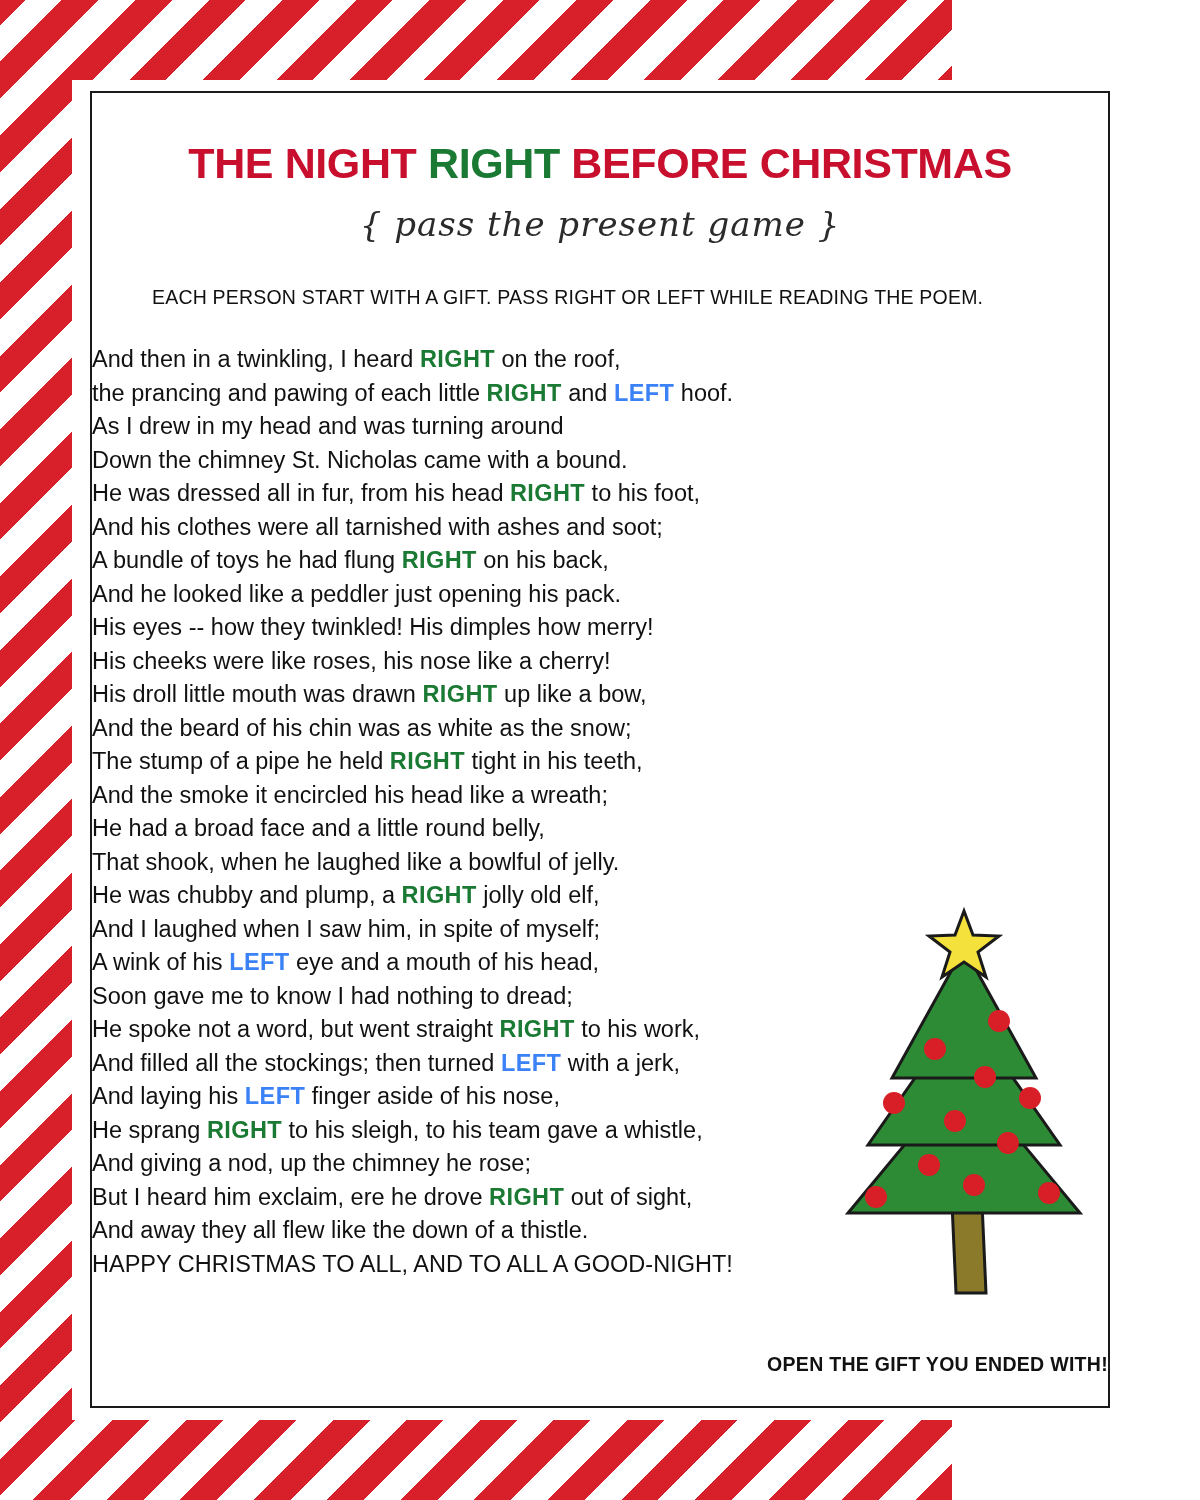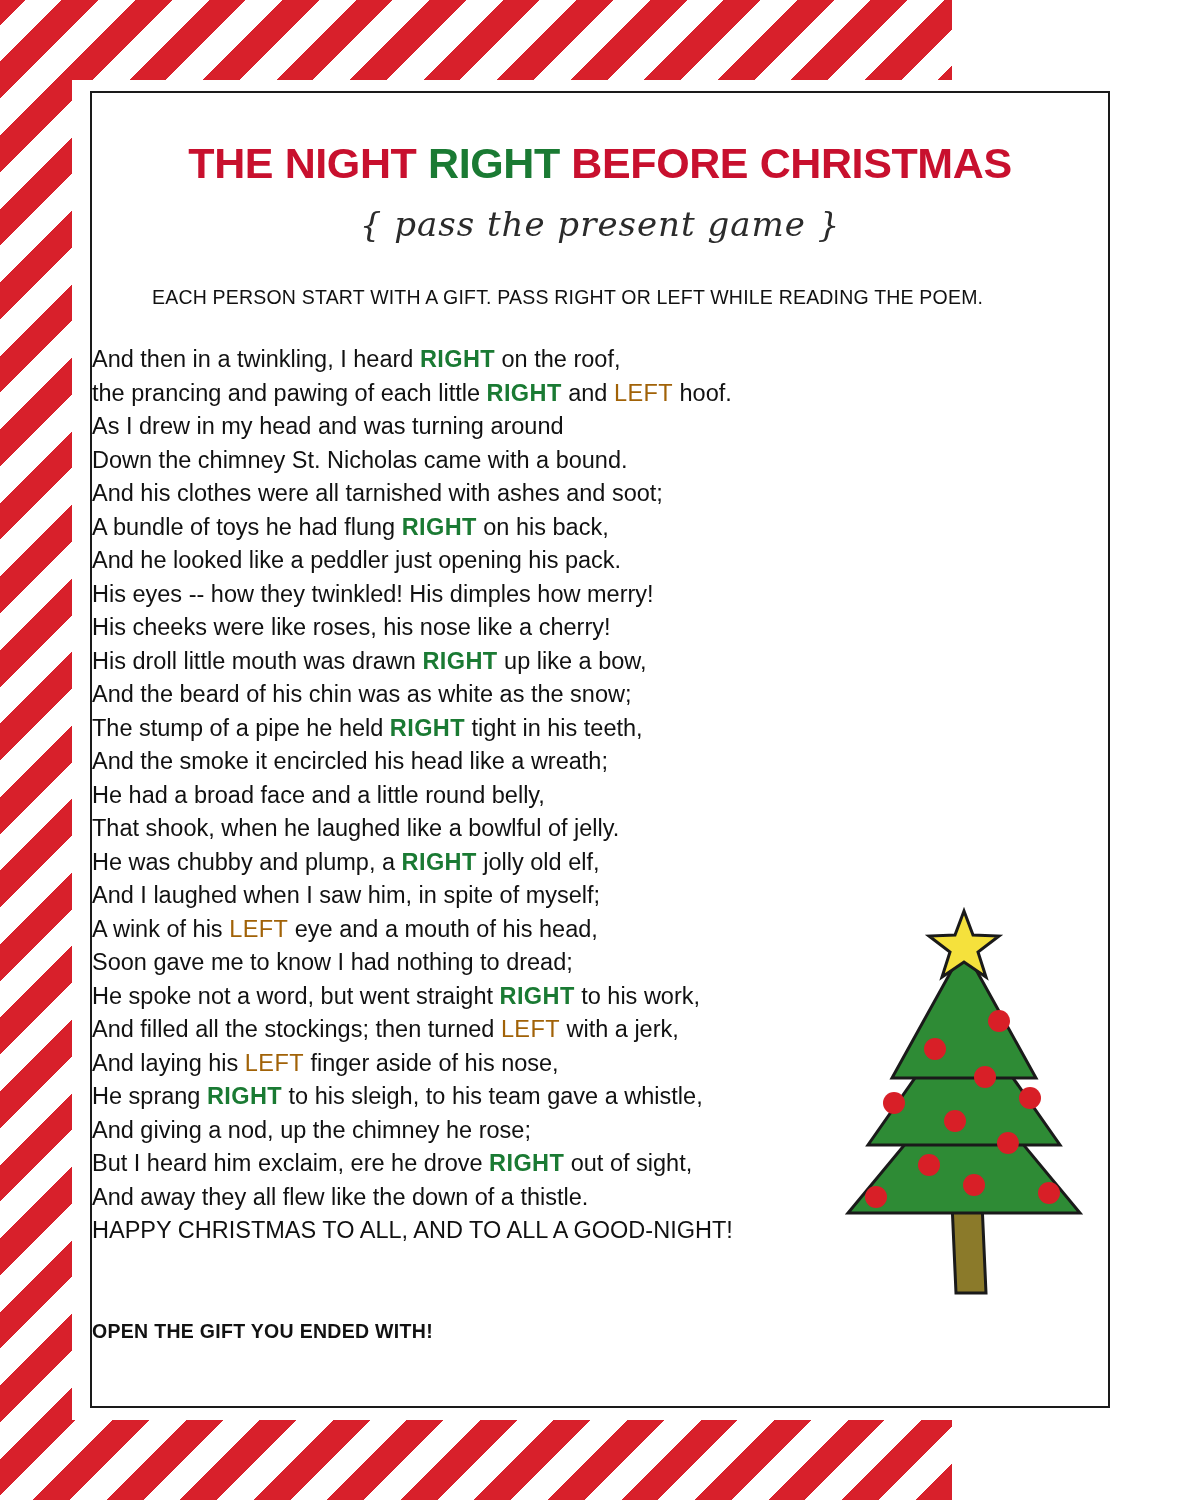--- a/index.html
+++ b/index.html
@@ -86,27 +86,27 @@
     line-height: 33.5px;
     color: #111111;
     white-space: pre-wrap;
   }
   .poem-line b.r {
     color: #1a7a33;
     font-weight: bold;
     letter-spacing: 0.4px;
   }
   .poem-line b.l {
-    color: #a16207;
-    font-weight: normal;
+    color: #3b82f6;
+    font-weight: bold;
     letter-spacing: 0.4px;
   }
   .footer-note {
     margin-top: 72px;
-    text-align: left;
+    text-align: right;
     font-size: 19.5px;
     font-weight: 600;
     letter-spacing: 0.3px;
     color: #111111;
   }
   .tree {
     position: absolute;
     right: 14px;
     top: 560px;
     width: 260px;
@@ -125,20 +125,21 @@
     <div class="subtitle">{ pass the present game }</div>
 
     <div class="instructions">EACH PERSON START WITH A GIFT. PASS RIGHT OR LEFT WHILE READING THE POEM.</div>
 
     <div class="poem-wrap">
       <div id="poem">
           <div class="poem-line"><span>And then in a twinkling, I heard </span><b class="r">RIGHT</b><span> on the roof,</span></div>
           <div class="poem-line"><span>the prancing and pawing of each little </span><b class="r">RIGHT</b><span> and </span><b class="l">LEFT</b><span> hoof.</span></div>
           <div class="poem-line"><span>As I drew in my head and was turning around</span></div>
           <div class="poem-line"><span>Down the chimney St. Nicholas came with a bound.</span></div>
+          <div class="poem-line"><span>He was dressed all in fur, from his head </span><b class="r">RIGHT</b><span> to his foot,</span></div>
           <div class="poem-line"><span>And his clothes were all tarnished with ashes and soot;</span></div>
           <div class="poem-line"><span>A bundle of toys he had flung </span><b class="r">RIGHT</b><span> on his back,</span></div>
           <div class="poem-line"><span>And he looked like a peddler just opening his pack.</span></div>
           <div class="poem-line"><span>His eyes -- how they twinkled! His dimples how merry!</span></div>
           <div class="poem-line"><span>His cheeks were like roses, his nose like a cherry!</span></div>
           <div class="poem-line"><span>His droll little mouth was drawn </span><b class="r">RIGHT</b><span> up like a bow,</span></div>
           <div class="poem-line"><span>And the beard of his chin was as white as the snow;</span></div>
           <div class="poem-line"><span>The stump of a pipe he held </span><b class="r">RIGHT</b><span> tight in his teeth,</span></div>
           <div class="poem-line"><span>And the smoke it encircled his head like a wreath;</span></div>
           <div class="poem-line"><span>He had a broad face and a little round belly,</span></div>

